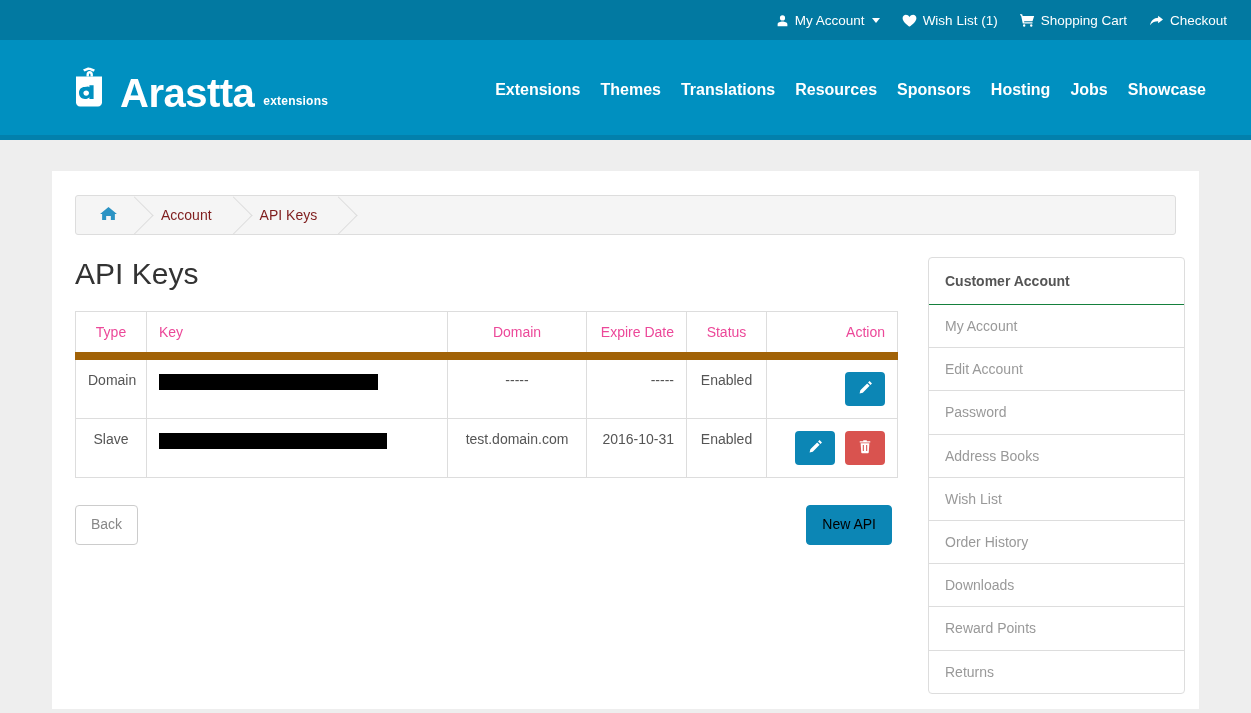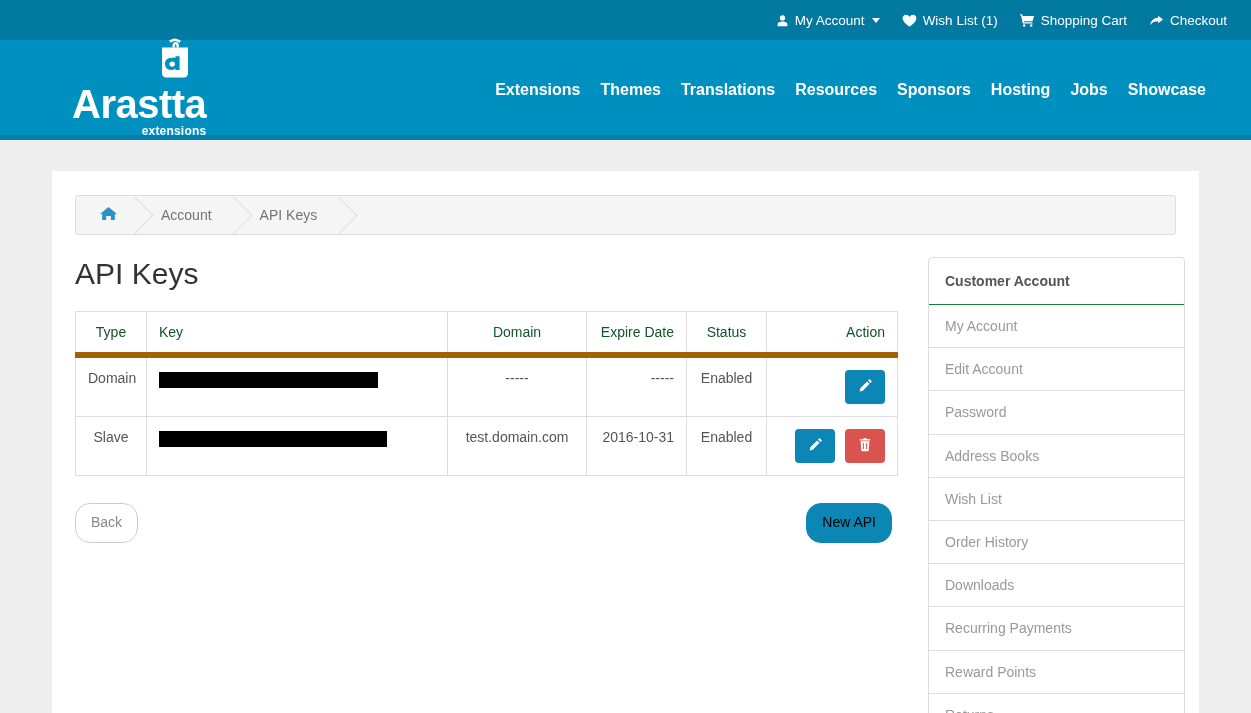--- a/index.html
+++ b/index.html
@@ -56,21 +56,20 @@
     position: absolute;
     left: 0; right: 0; bottom: 0;
     height: 5px;
     background: #0280ac;
   }
   .logo {
     display: flex;
     align-items: flex-end;
     margin-left: 72px;
     cursor: pointer;
-    flex-direction: column;
   }
   .logo-mark { margin-right: 14px; margin-bottom: 2px; }
   .logo-text {
     color: #ffffff;
     font-size: 40px;
     font-weight: bold;
     letter-spacing: -0.5px;
     line-height: 1;
   }
   .logo-sub {
@@ -119,21 +118,21 @@
     align-items: stretch;
     overflow: hidden;
     flex: 0 0 auto;
   }
   .crumb {
     display: flex;
     align-items: center;
     position: relative;
     padding: 0 26px 0 22px;
     font-size: 14px;
-    color: #737373;
+    color: #7f1d1d;
     cursor: pointer;
     white-space: nowrap;
   }
   .crumb::after {
     content: "";
     position: absolute;
     right: -9px; top: 50%;
     width: 26px; height: 26px;
     margin-top: -13px;
     border-top: 1px solid #dddddd;
@@ -167,23 +166,23 @@
   table.api-table {
     width: 817px;
     border-collapse: collapse;
     border: 1px solid #dddddd;
     font-size: 14px;
     color: #555555;
     table-layout: fixed;
   }
   table.api-table th {
     font-weight: normal;
-    color: #14532d;
+    color: #ec4899;
     padding: 12px 12px;
-    border-bottom: 6px solid #a16207;
+    border-bottom: 8px solid #a16207;
     border-right: 1px solid #dddddd;
     vertical-align: middle;
     height: 33px;
   }
   table.api-table td {
     padding: 12px 12px;
     border-top: 1px solid #dddddd;
     border-right: 1px solid #dddddd;
     vertical-align: top;
     height: 56px;
@@ -222,21 +221,21 @@
   
   .btn-row {
     width: 817px;
     display: flex;
     justify-content: space-between;
     align-items: center;
     margin-top: 27px;
   }
   .btn {
     font-size: 14px;
-    border-radius: 15px;
+    border-radius: 4px;
     padding: 9px 15px;
     cursor: pointer;
     line-height: 1.4;
     border: 1px solid transparent;
   }
   .btn-default {
     background: #ffffff;
     border-color: #cccccc;
     color: #888888;
   }
@@ -437,21 +436,20 @@
       <div class="side-col">
         <div class="sidebar">
           <div class="sidebar-header">Customer Account</div>
           <div class="sidebar-item">My Account</div>
           <div class="sidebar-item">Edit Account</div>
           <div class="sidebar-item">Password</div>
           <div class="sidebar-item">Address Books</div>
           <div class="sidebar-item">Wish List</div>
           <div class="sidebar-item">Order History</div>
           <div class="sidebar-item">Downloads</div>
-          <div class="sidebar-item">Recurring Payments</div>
           <div class="sidebar-item">Reward Points</div>
           <div class="sidebar-item">Returns</div>
 
         </div>
       </div>
 
     </div>
   </div>
 </div>
 

